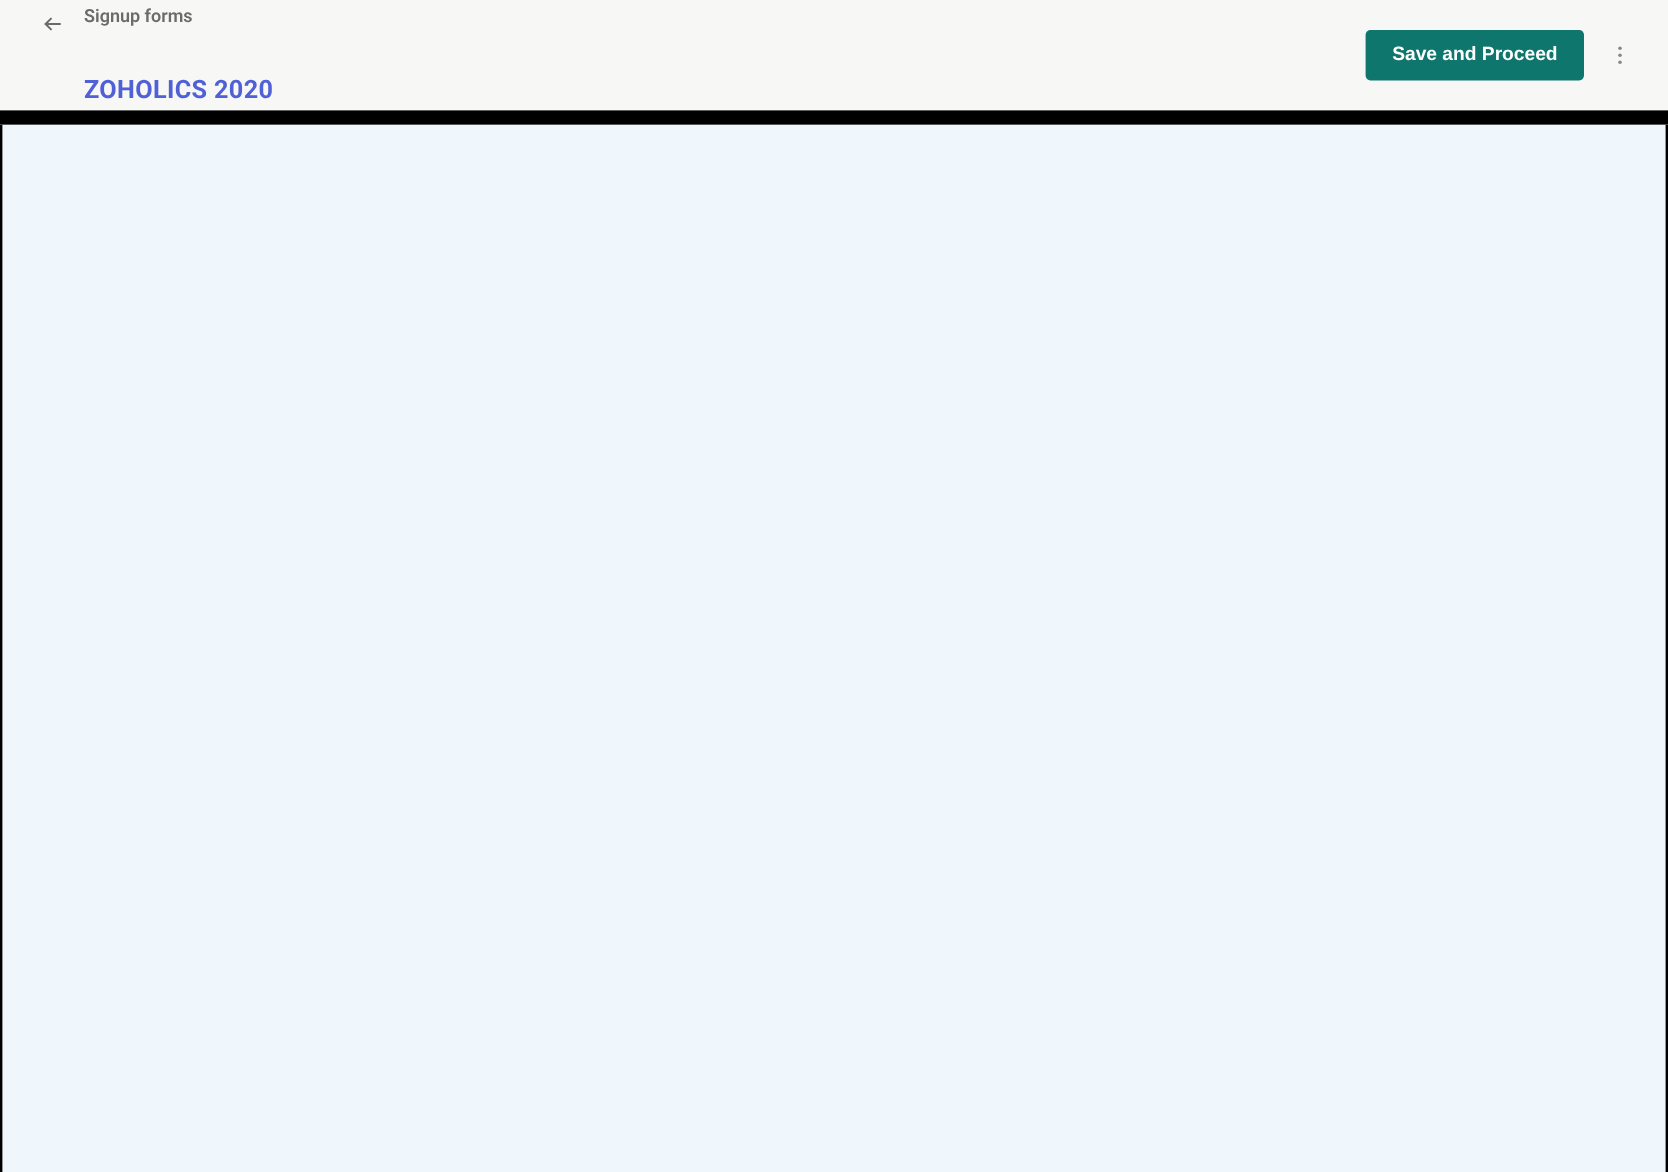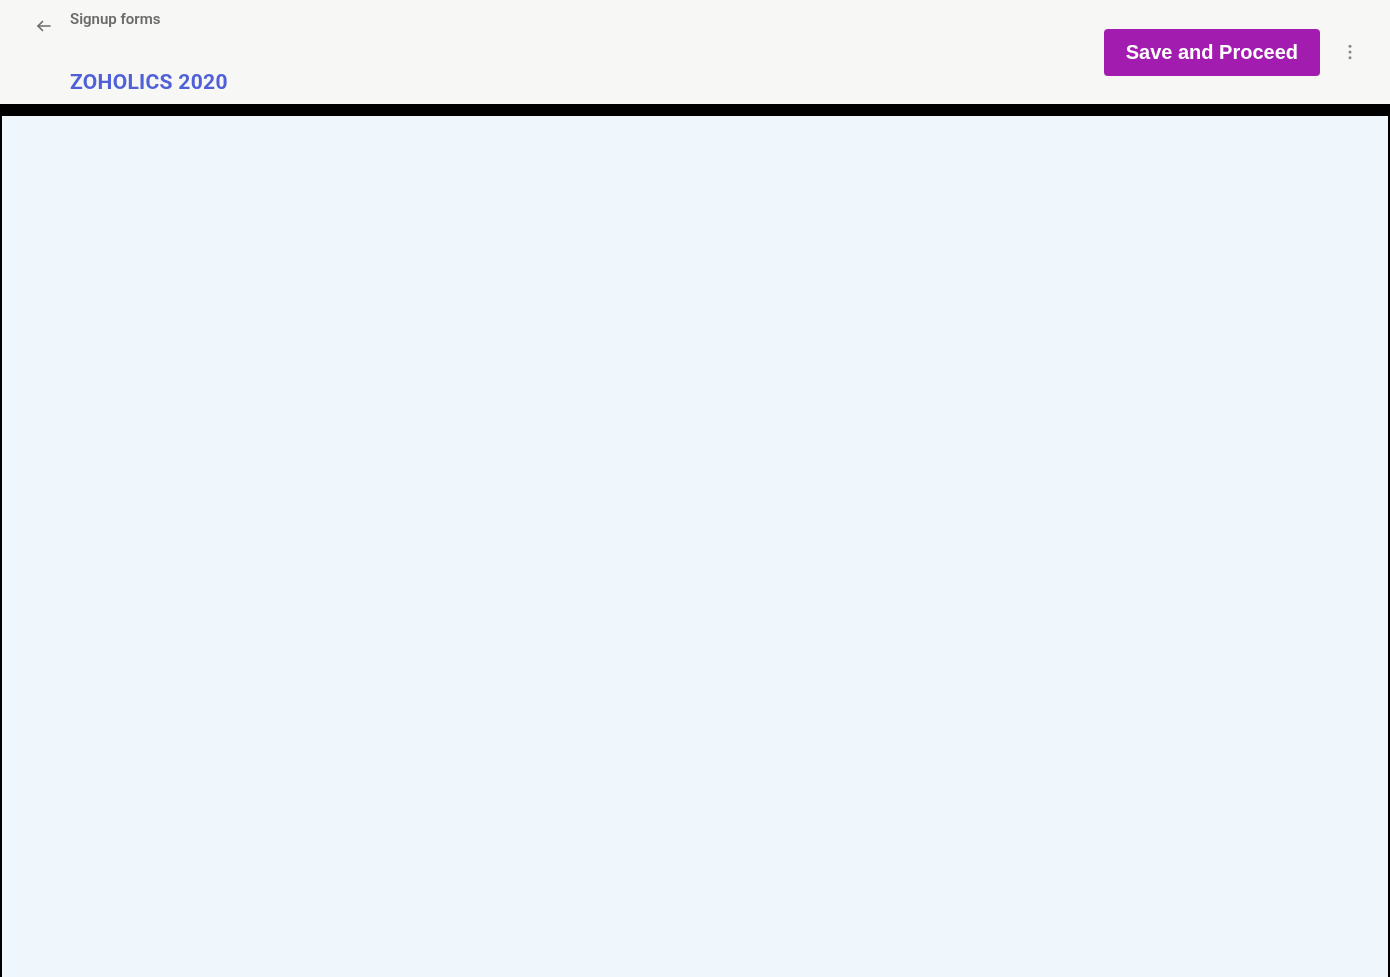--- a/index.html
+++ b/index.html
@@ -15,21 +15,21 @@
       height: 977px;
       overflow: hidden;
     }
     
     .header {
       display: flex;
       align-items: center;
       justify-content: space-between;
       padding: 16px 28px 16px 34px;
       background: #f7f7f5;
-      height: 104px;
+      height: 92px;
     }
     
     .header-left {
       display: flex;
       align-items: flex-start;
       gap: 16px;
     }
     
     .back-icon {
       display: flex;
@@ -67,26 +67,26 @@
       margin-top: 40px;
     }
     
     .header-right {
       display: flex;
       align-items: center;
       gap: 18px;
     }
     
     .primary-button {
-      background: #a21caf;
+      background: #0f766e;
       color: #ffffff;
       border: none;
       border-radius: 4px;
       padding: 12px 22px;
-      font-size: 20px;
+      font-size: 16px;
       font-weight: 600;
       cursor: pointer;
     }
     
     .more-icon {
       display: flex;
       align-items: center;
       justify-content: center;
       width: 24px;
       height: 24px;

